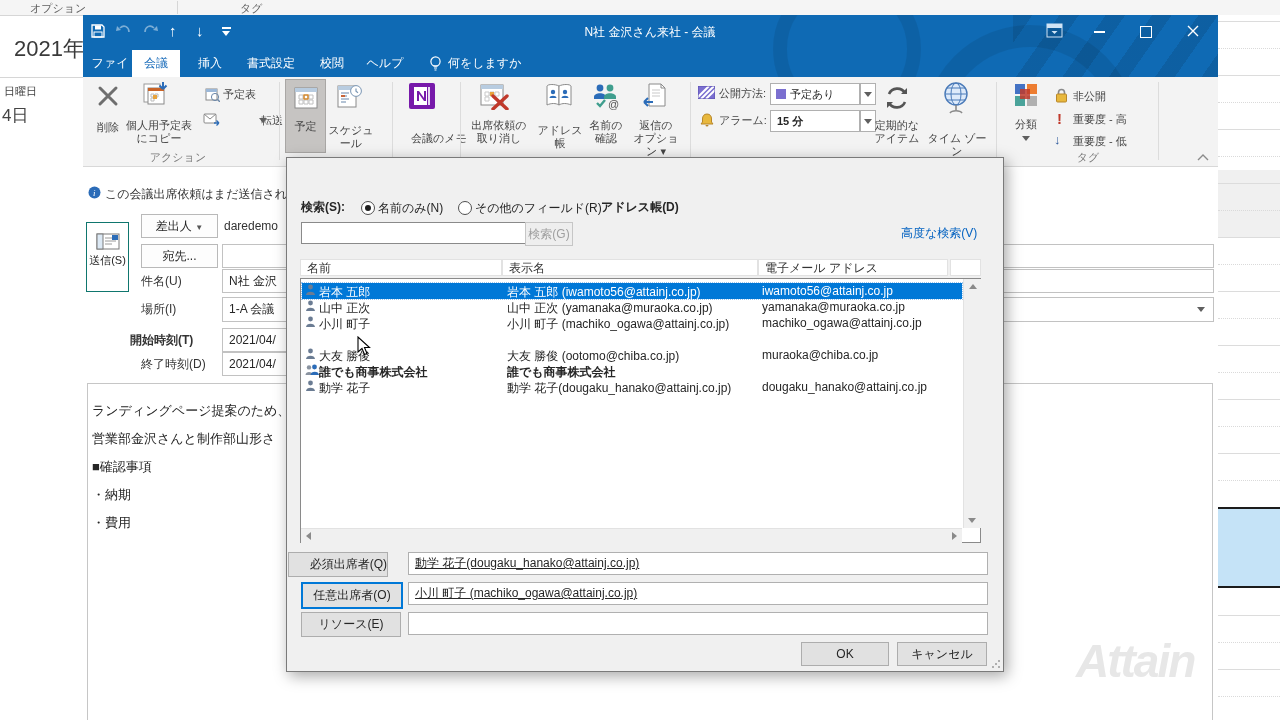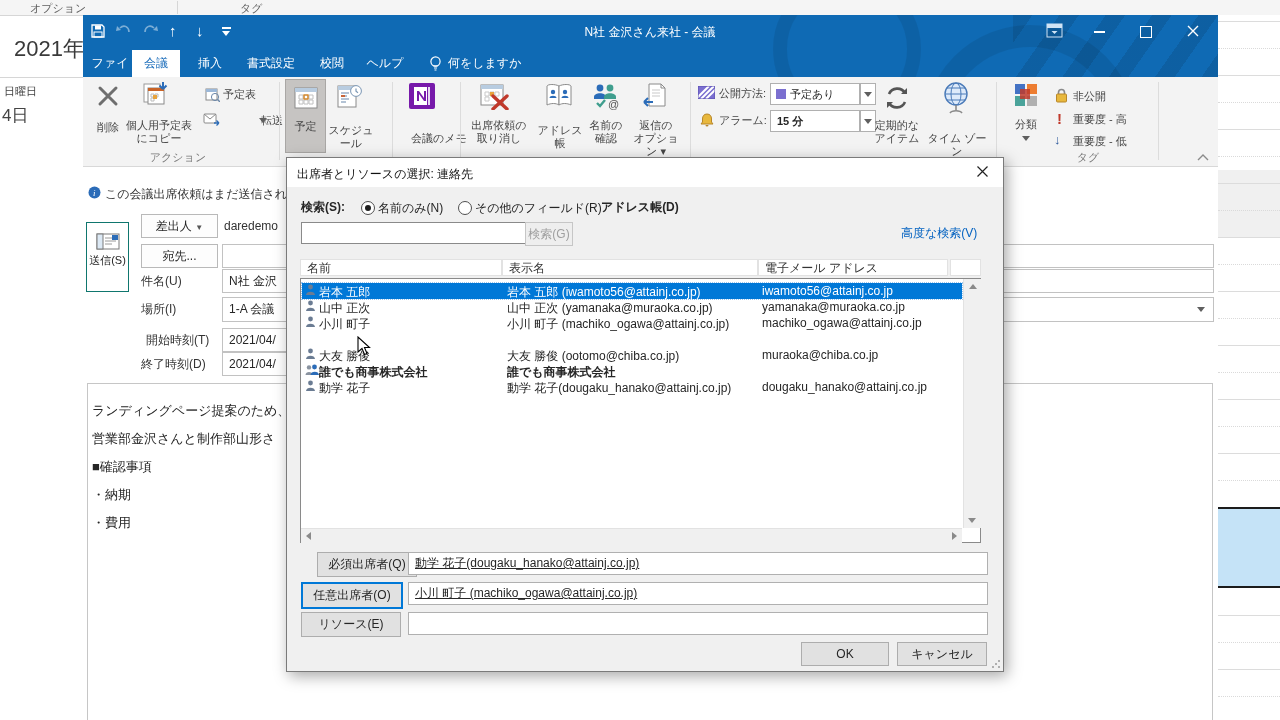--- a/index.html
+++ b/index.html
@@ -416,47 +416,40 @@
 <div class="abs ffield" style="left:222px;top:269px;width:990px;height:22px;line-height:22px;">
   <span style="padding-left:6px;">N社 金沢</span>
 </div>
 
 <div class="abs flabel" style="left:141px;top:301px;">場所(I)</div>
 <div class="abs ffield" style="left:222px;top:297px;width:990px;height:23px;line-height:23px;">
   <span style="padding-left:6px;">1-A 会議</span>
   <div class="tri-d abs" style="right:8px;top:9px;"></div>
 </div>
 
-<div class="abs flabel" style="left:146px;top:332px;">開始時刻(T)</div>
+<div class="abs flabel" style="left:130px;top:332px;font-weight:bold;">開始時刻(T)</div>
 <div class="abs ffield" style="left:222px;top:328px;width:150px;height:22px;line-height:22px;">
   <span style="padding-left:6px;">2021/04/</span>
 </div>
 
 <div class="abs flabel" style="left:141px;top:356px;">終了時刻(D)</div>
 <div class="abs ffield" style="left:222px;top:352px;width:150px;height:22px;line-height:22px;">
   <span style="padding-left:6px;">2021/04/</span>
 </div>
 
 <div class="abs" style="left:87px;top:383px;width:1124px;height:337px;border:1px solid #c6c6c6;border-bottom:none;">
   <div class="abs" style="left:4px;top:18px;font-size:13px;">ランディングページ提案のため、</div>
   <div class="abs" style="left:4px;top:46px;font-size:13px;">営業部金沢さんと制作部山形さ</div>
   <div class="abs" style="left:4px;top:74px;font-size:13px;">■確認事項</div>
   <div class="abs" style="left:4px;top:102px;font-size:13px;">・納期</div>
   <div class="abs" style="left:4px;top:130px;font-size:13px;">・費用</div>
+  <div class="abs" style="left:988px;top:250px;font-size:46px;font-style:italic;font-weight:bold;color:#e7e7e7;letter-spacing:-2px;">Attain</div>
 </div>
 
 <div class="abs dialog nosel">
-  <div class="dlg-title">
-    <span class="abs" style="left:10px;top:8px;font-size:12px;color:#111;">出席者とリソースの選択: 連絡先</span>
-    <span class="abs" style="left:688px;top:6px;">
-      <svg width="15" height="15" viewBox="0 0 15 15">
-          <path d="M2.5 2.5 L12.5 12.5 M12.5 2.5 L2.5 12.5" stroke="#222" stroke-width="1.2"></path>
-        </svg>
-    </span>
-  </div>
 
   <div class="abs" style="left:14px;top:41px;font-weight:bold;">検索(S):</div>
   <div class="radio" style="left:74px;top:43px;">
       <div class="dot"></div>
     </div>
   <div class="abs" style="left:91px;top:42px;">名前のみ(N)</div>
   <div class="radio" style="left:171px;top:43px;"></div>
   <div class="abs" style="left:188px;top:42px;">その他のフィールド(R)</div>
   <div class="abs" style="left:314px;top:41px;font-weight:bold;">アドレス帳(D)</div>
 
@@ -544,21 +537,21 @@
   <div class="abs scroll" style="left:676px;top:121px;width:17px;height:249px;border-left:1px solid #e2e2e2;">
     <div class="tri-u" style="margin:5px auto;"></div>
     <div class="tri-d abs" style="left:4px;bottom:5px;border-top-color:#8a8a8a;"></div>
   </div>
 
   <div class="abs scroll" style="left:14px;top:370px;width:661px;height:14px;border-top:1px solid #e2e2e2;">
     <div class="tri-l abs" style="left:5px;top:3px;"></div>
     <div class="tri-r abs" style="right:5px;top:3px;"></div>
   </div>
 
-  <div class="gbtn" style="left:30px;top:394px;width:98px;height:23px;line-height:23px;">必須出席者(Q)</div>
+  <div class="gbtn" style="left:1px;top:394px;width:98px;height:23px;line-height:23px;text-align:right;">必須出席者(Q)</div>
   <div class="wfield" style="left:121px;top:394px;width:578px;height:21px;line-height:21px;border-color:#b0b0b0;">
     <span class="underline" style="padding-left:6px;">動学 花子(dougaku_hanako@attainj.co.jp)</span>
   </div>
 
   <div class="gbtn" style="left:14px;top:424px;width:98px;height:23px;line-height:23px;border:2px solid #0078d7;">任意出席者(O)</div>
   <div class="wfield" style="left:121px;top:424px;width:578px;height:21px;line-height:21px;border-color:#b0b0b0;">
     <span class="underline" style="padding-left:6px;">小川 町子 (machiko_ogawa@attainj.co.jp)</span>
   </div>
 
   <div class="gbtn" style="left:14px;top:454px;width:98px;height:23px;line-height:23px;">リソース(E)</div>

